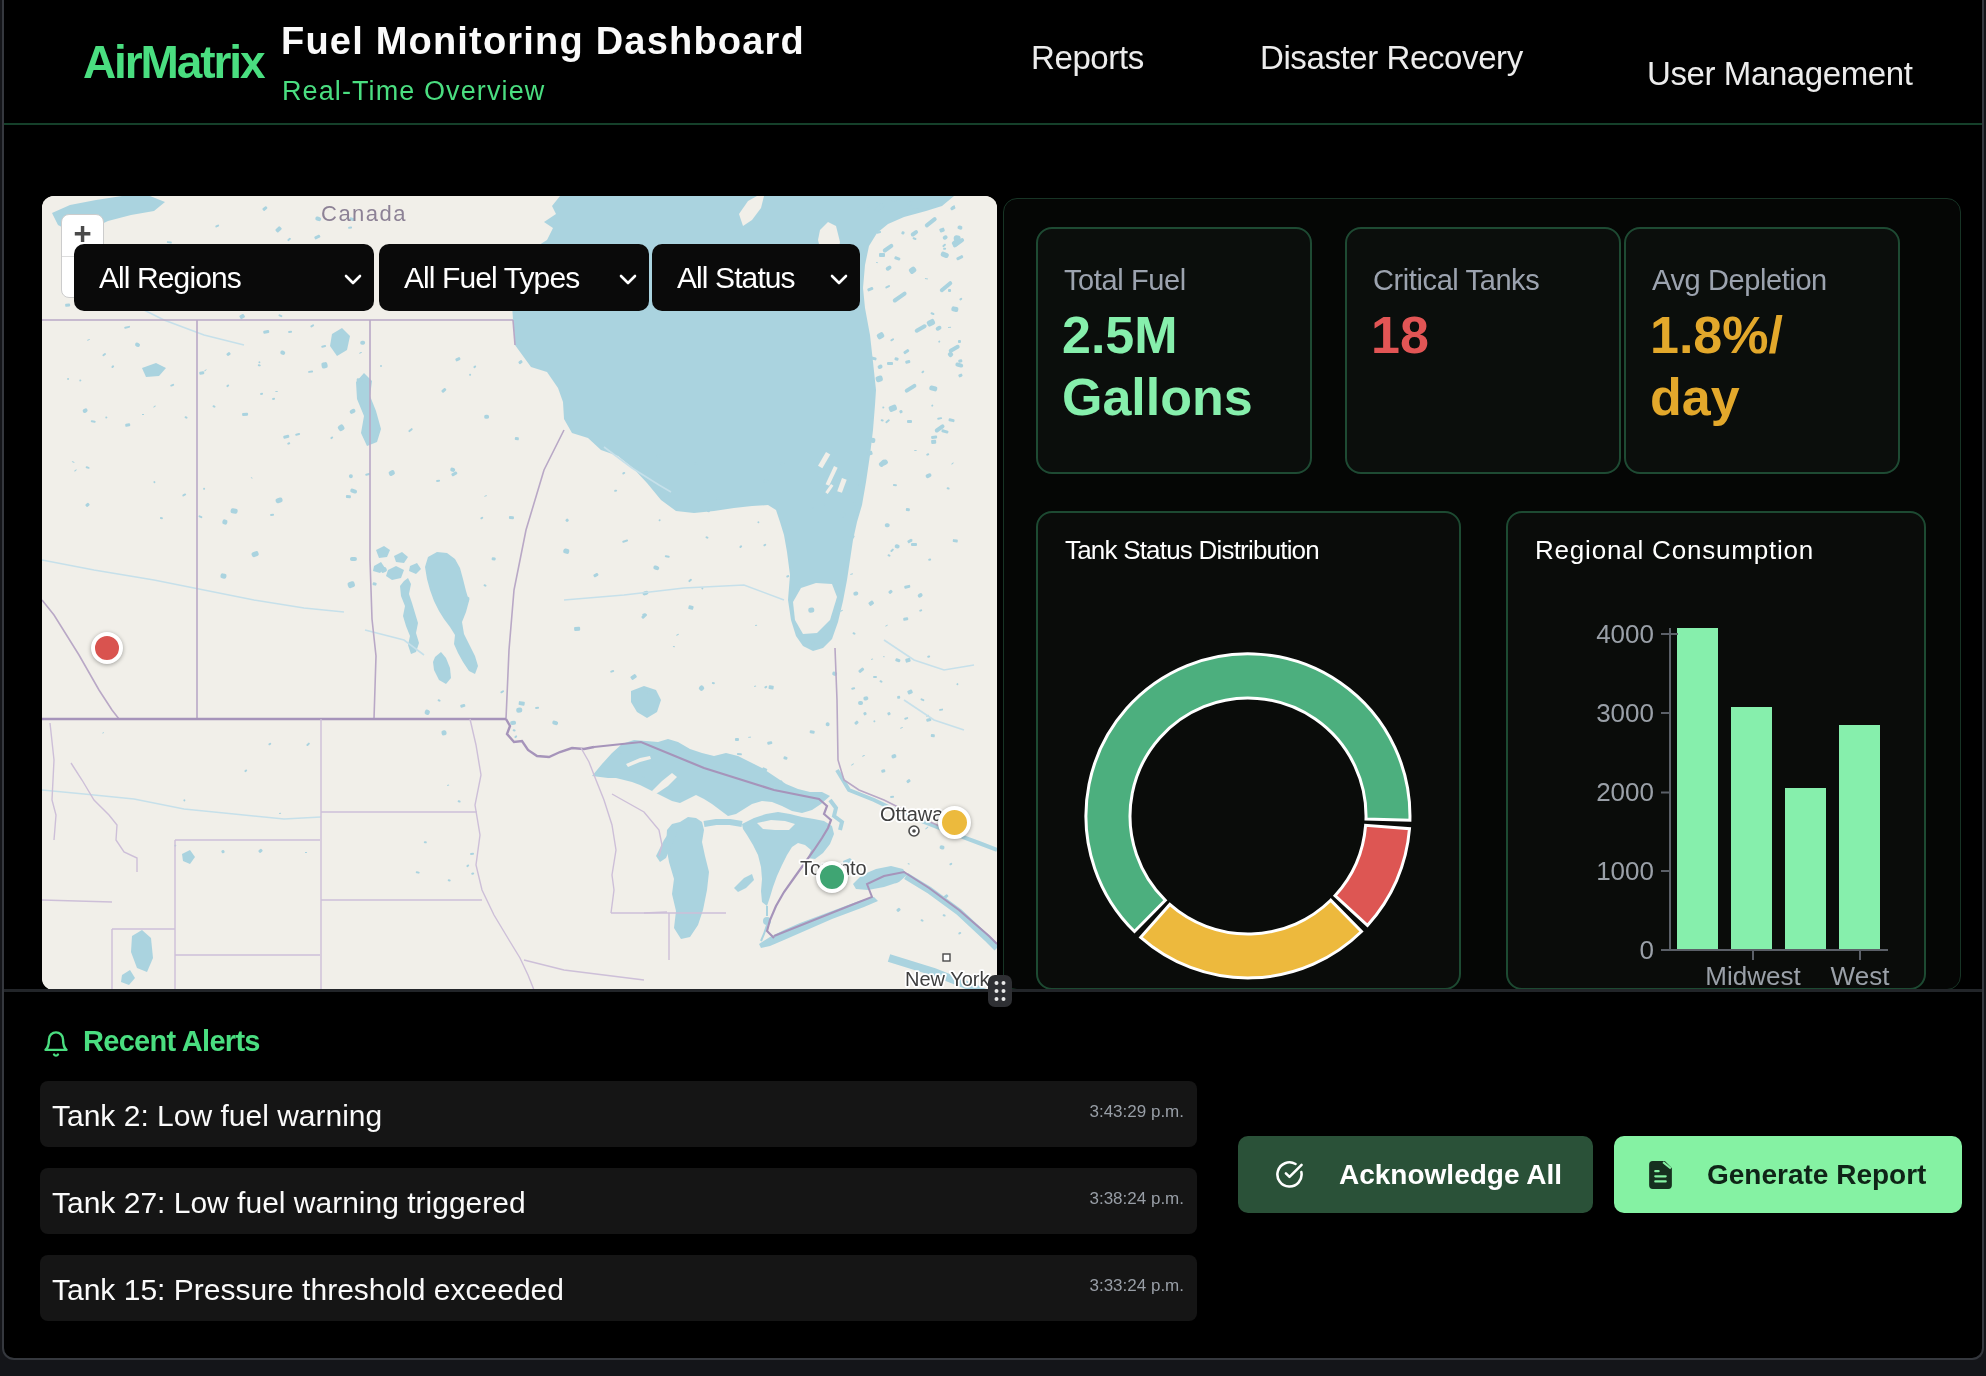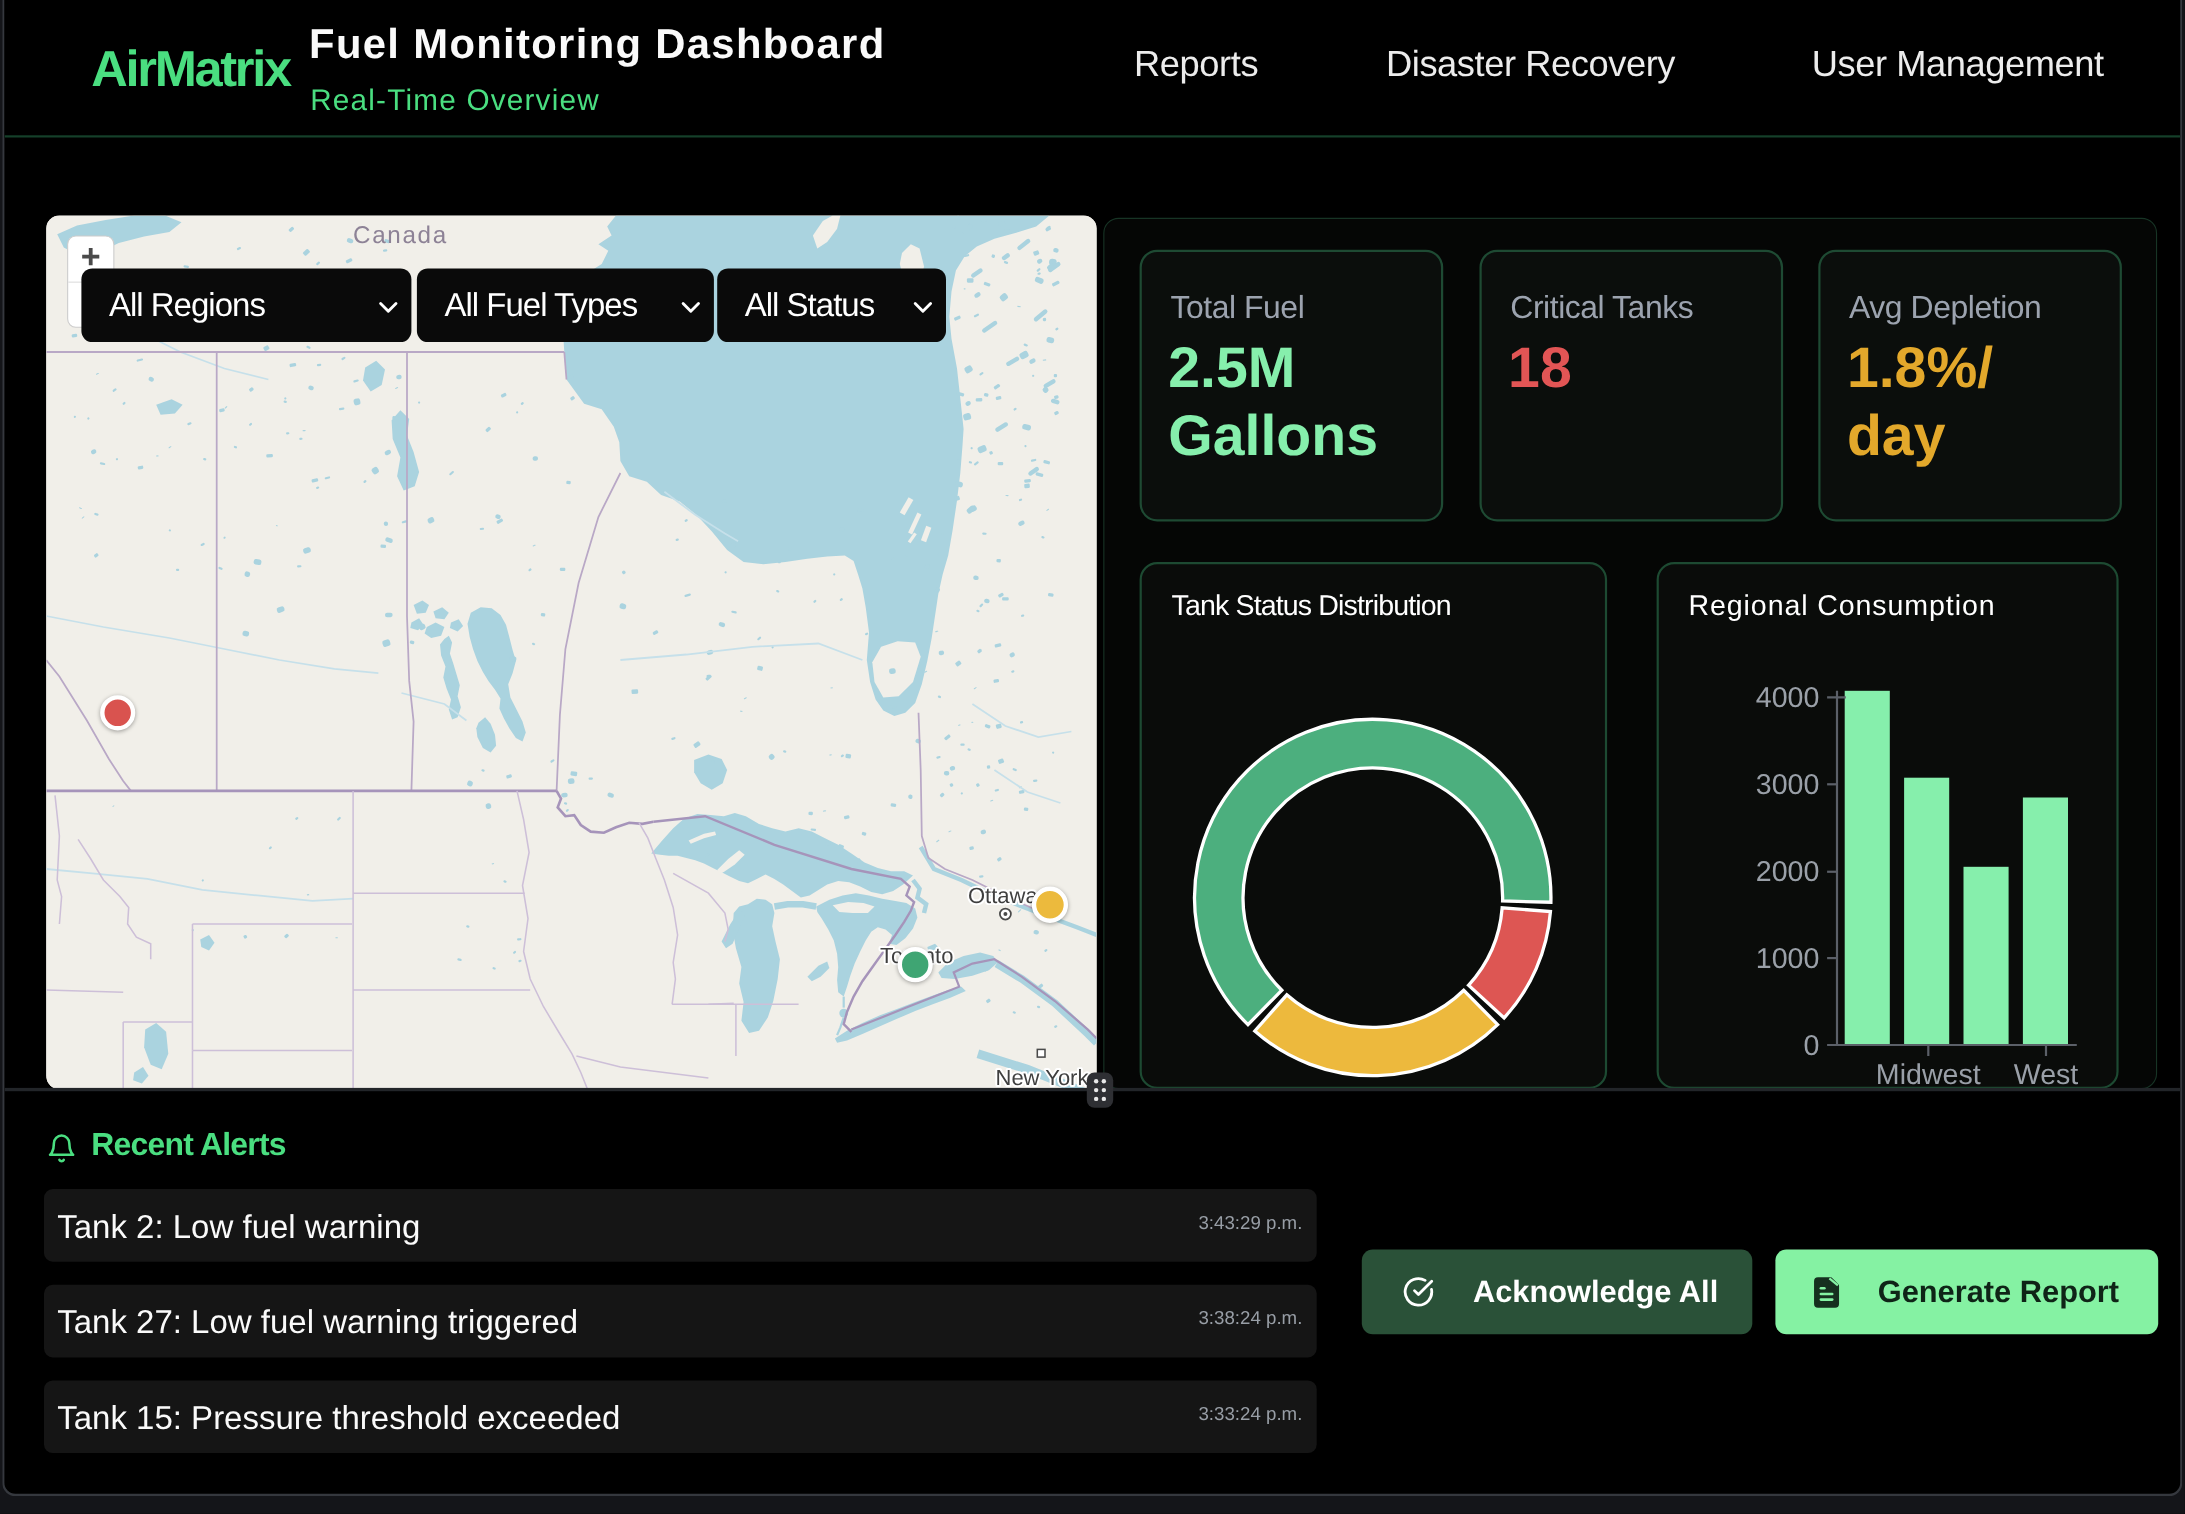--- a/index.html
+++ b/index.html
@@ -43,21 +43,21 @@
 </head>
 <body>
 <div id="stage">
 <div id="app">
   <div id="header">
     <div id="logo">AirMatrix</div>
     <div id="title">Fuel Monitoring Dashboard</div>
     <div id="subtitle">Real-Time Overview</div>
     <div class="nav" style="left:1027px;">Reports</div>
     <div class="nav" style="left:1256px;">Disaster Recovery</div>
-    <div class="nav" style="left:1643px;">User Management</div>
+    <div class="nav" style="left:1643px;margin-top:16px;">User Management</div>
   </div>
 
   <div id="map">
     <svg width="955" height="794" viewBox="0 0 955 794" style="position:absolute;left:0;top:0;">
 <rect width="955" height="794" fill="#f1efe9"></rect>
 <polygon points="518,0 510,10 514,18 502,26 511,32 505,44 486,56 474,74 469,92 471,124 473,149 489,171 505,176 516,192 521,206 522,223 530,237 546,242 559,254 576,260 591,272 605,287 619,304 634,315 652,317 672,315 692,312 710,310 726,309 734,314 738,326 742,339 745,356 748,379 746,404 749,424 754,440 761,450 771,455 781,452 790,443 796,426 801,405 805,384 808,364 811,344 815,326 820,309 824,286 828,259 831,234 833,209 834,194 831,166 828,139 823,112 821,92 823,69 827,50 835,37 846,28 862,21 884,15 900,10 912,0" fill="#aad3df"></polygon>
 <polygon points="751,406 759,392 774,387 790,388 795,401 788,424 775,437 761,438 753,424" fill="#f1efe9"></polygon>
 <polygon points="697,18 706,5 715,0 722,0 719,12 710,24 701,30" fill="#f1efe9"></polygon>
 <polygon points="778,34 786,26 794,30 798,46 795,62 786,67 779,56 776,44" fill="#f1efe9"></polygon>
 <rect x="784" y="256" width="5" height="16" fill="#f1efe9" transform="rotate(30 784 256)"></rect>
@@ -537,21 +537,21 @@
 
   <div id="rpanel">
     <div class="stat" style="left:32px;">
       <div class="t">Total Fuel</div>
       <div class="v" style="color:#86efac;">2.5M<br>Gallons</div>
     </div>
     <div class="stat" style="left:341px;">
       <div class="t">Critical Tanks</div>
       <div class="v" style="color:#e25555;">18</div>
     </div>
-    <div class="stat" style="left:649px;">
+    <div class="stat" style="left:620px;">
       <div class="t">Avg Depletion</div>
       <div class="v" style="color:#e3a82b;">1.8%/<br>day</div>
     </div>
 
     <div class="chart" style="left:32px; width:425px;">
       <div class="t">Tank Status Distribution</div>
       <svg width="421" height="475" viewBox="0 0 421 475">
         <path d="M 96.5 418.5 A 162 162 0 1 1 371.9 307.2 L 328.0 306.1 A 118 118 0 1 0 127.3 387.2 Z" fill="#4caf7e" stroke="#fff" stroke-width="3"></path>
         <path d="M 371.5 315.7 A 162 162 0 0 1 329.4 412.4 L 297.0 382.7 A 118 118 0 0 0 327.6 312.3 Z" fill="#dd5653" stroke="#fff" stroke-width="3"></path>
         <path d="M 323.5 418.5 A 162 162 0 0 1 102.7 424.3 L 131.8 391.4 A 118 118 0 0 0 292.7 387.2 Z" fill="#edb93d" stroke="#fff" stroke-width="3"></path>

